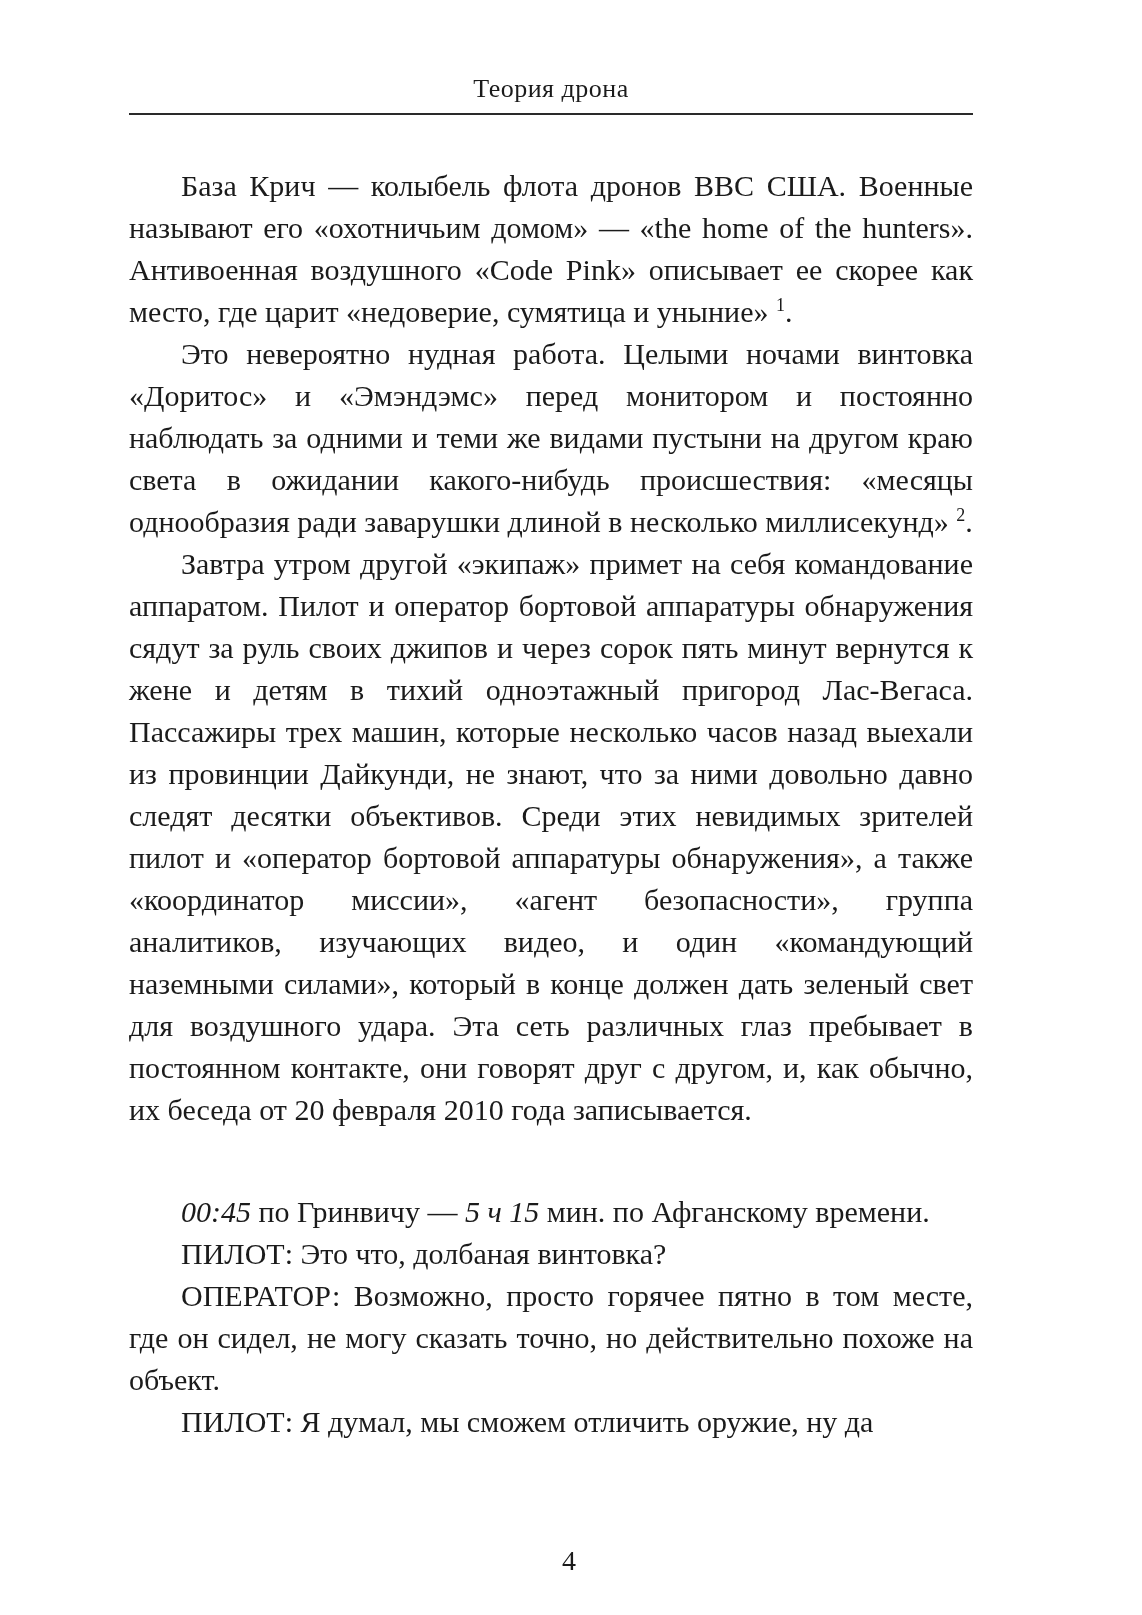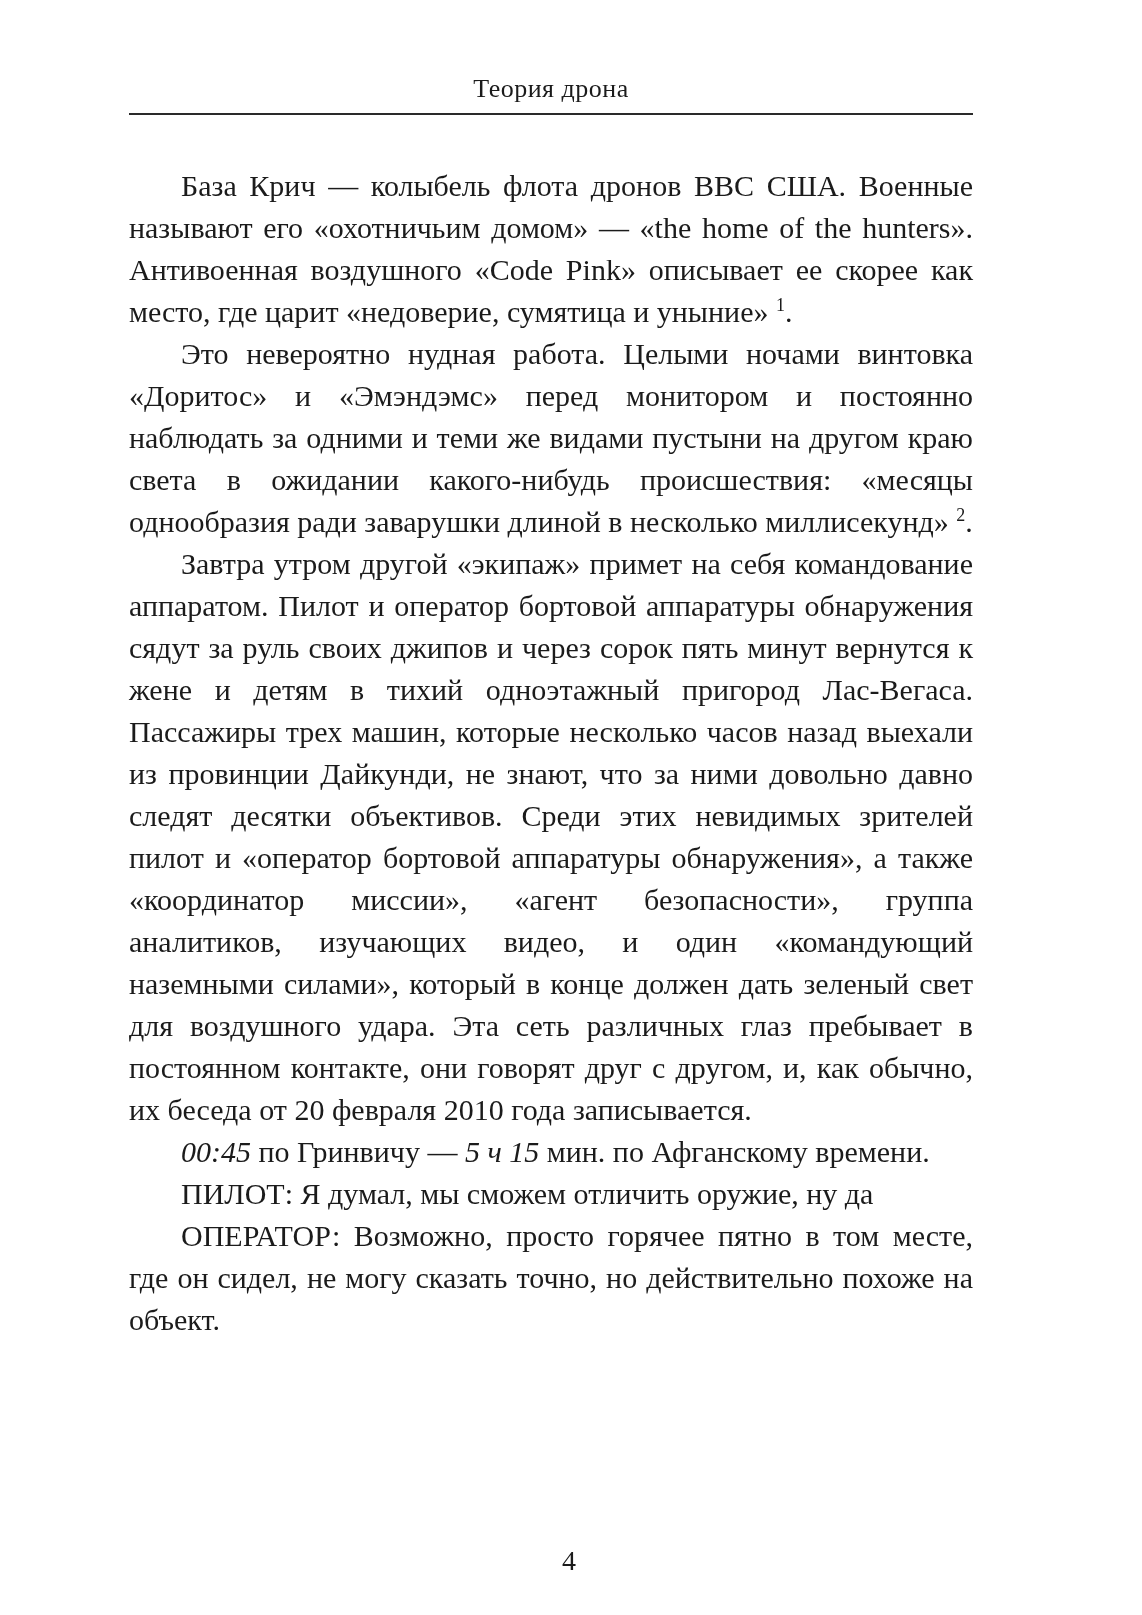--- a/index.html
+++ b/index.html
@@ -29,20 +29,21 @@
     margin: 50px 165px 0 129px;
   }
   .content p {
     margin: 0;
     font-size: 30px;
     line-height: 42px;
     text-align: justify;
     text-indent: 52px;
   }
   .dialogue {
+    margin-top: 60px;
   }
   .it {
     font-style: italic;
   }
   sup.fn {
     font-size: 18px;
     line-height: 0;
     vertical-align: super;
   }
   .page-number {
@@ -68,24 +69,25 @@
     <p><span>База Крич — колыбель флота дронов ВВС США. Военные называют его «охотничьим домом» — «the home of the hunters». Антивоенная воздушного «Code Pink» описывает ее скорее как место, где царит «недоверие, сумятица и уныние» </span><sup class="fn">1</sup><span>.</span></p>
 
     <p><span>Это невероятно нудная работа. Целыми ночами винтовка «Доритос» и «Эмэндэмс» перед монитором и постоянно наблюдать за одними и теми же видами пустыни на другом краю света в ожидании какого-нибудь происшествия: «месяцы однообразия ради заварушки длиной в несколько миллисекунд» </span><sup class="fn">2</sup><span>.</span></p>
 
     <p><span>Завтра утром другой «экипаж» примет на себя командование аппаратом. Пилот и оператор бортовой аппаратуры обнаружения сядут за руль своих джипов и через сорок пять минут вернутся к жене и детям в тихий одноэтажный пригород Лас-Вегаса. Пассажиры трех машин, которые несколько часов назад выехали из провинции Дайкунди, не знают, что за ними довольно давно следят десятки объективов. Среди этих невидимых зрителей пилот и «оператор бортовой аппаратуры обнаружения», а также «координатор миссии», «агент безопасности», группа аналитиков, изучающих видео, и один «командующий наземными силами», который в конце должен дать зеленый свет для воздушного удара. Эта сеть различных глаз пребывает в постоянном контакте, они говорят друг с другом, и, как обычно, их беседа от 20 февраля 2010 года записывается.</span></p>
 
     <div class="dialogue">
 
       <p><span class="it">00:45</span><span> по Гринвичу — </span><span class="it">5 ч 15</span><span> мин. по Афганскому времени.</span></p>
 
+      <p>ПИЛОТ: Это что, долбаная винтовка?</p>
+
+      <p>ОПЕРАТОР: Возможно, просто горячее пятно в том месте, где он сидел, не могу сказать точно, но действительно похоже на объект.</p>
 
       <p>ПИЛОТ: Я думал, мы сможем отличить оружие, ну да</p>
-
-      <p>ОПЕРАТОР: Возможно, просто горячее пятно в том месте, где он сидел, не могу сказать точно, но действительно похоже на объект.</p>
 
     </div>
 
   </div>
 
   <div class="page-number">4</div>
 
 </div>
 
 </body></html>

